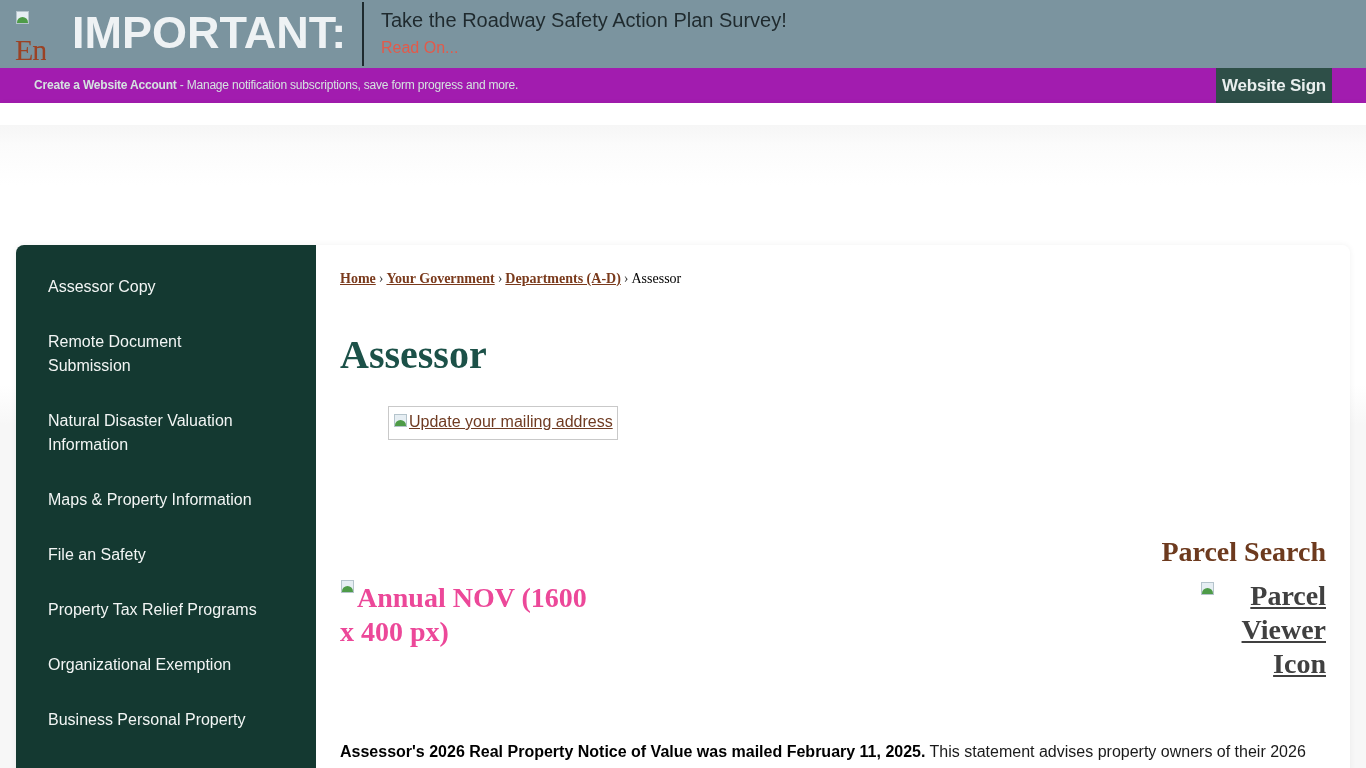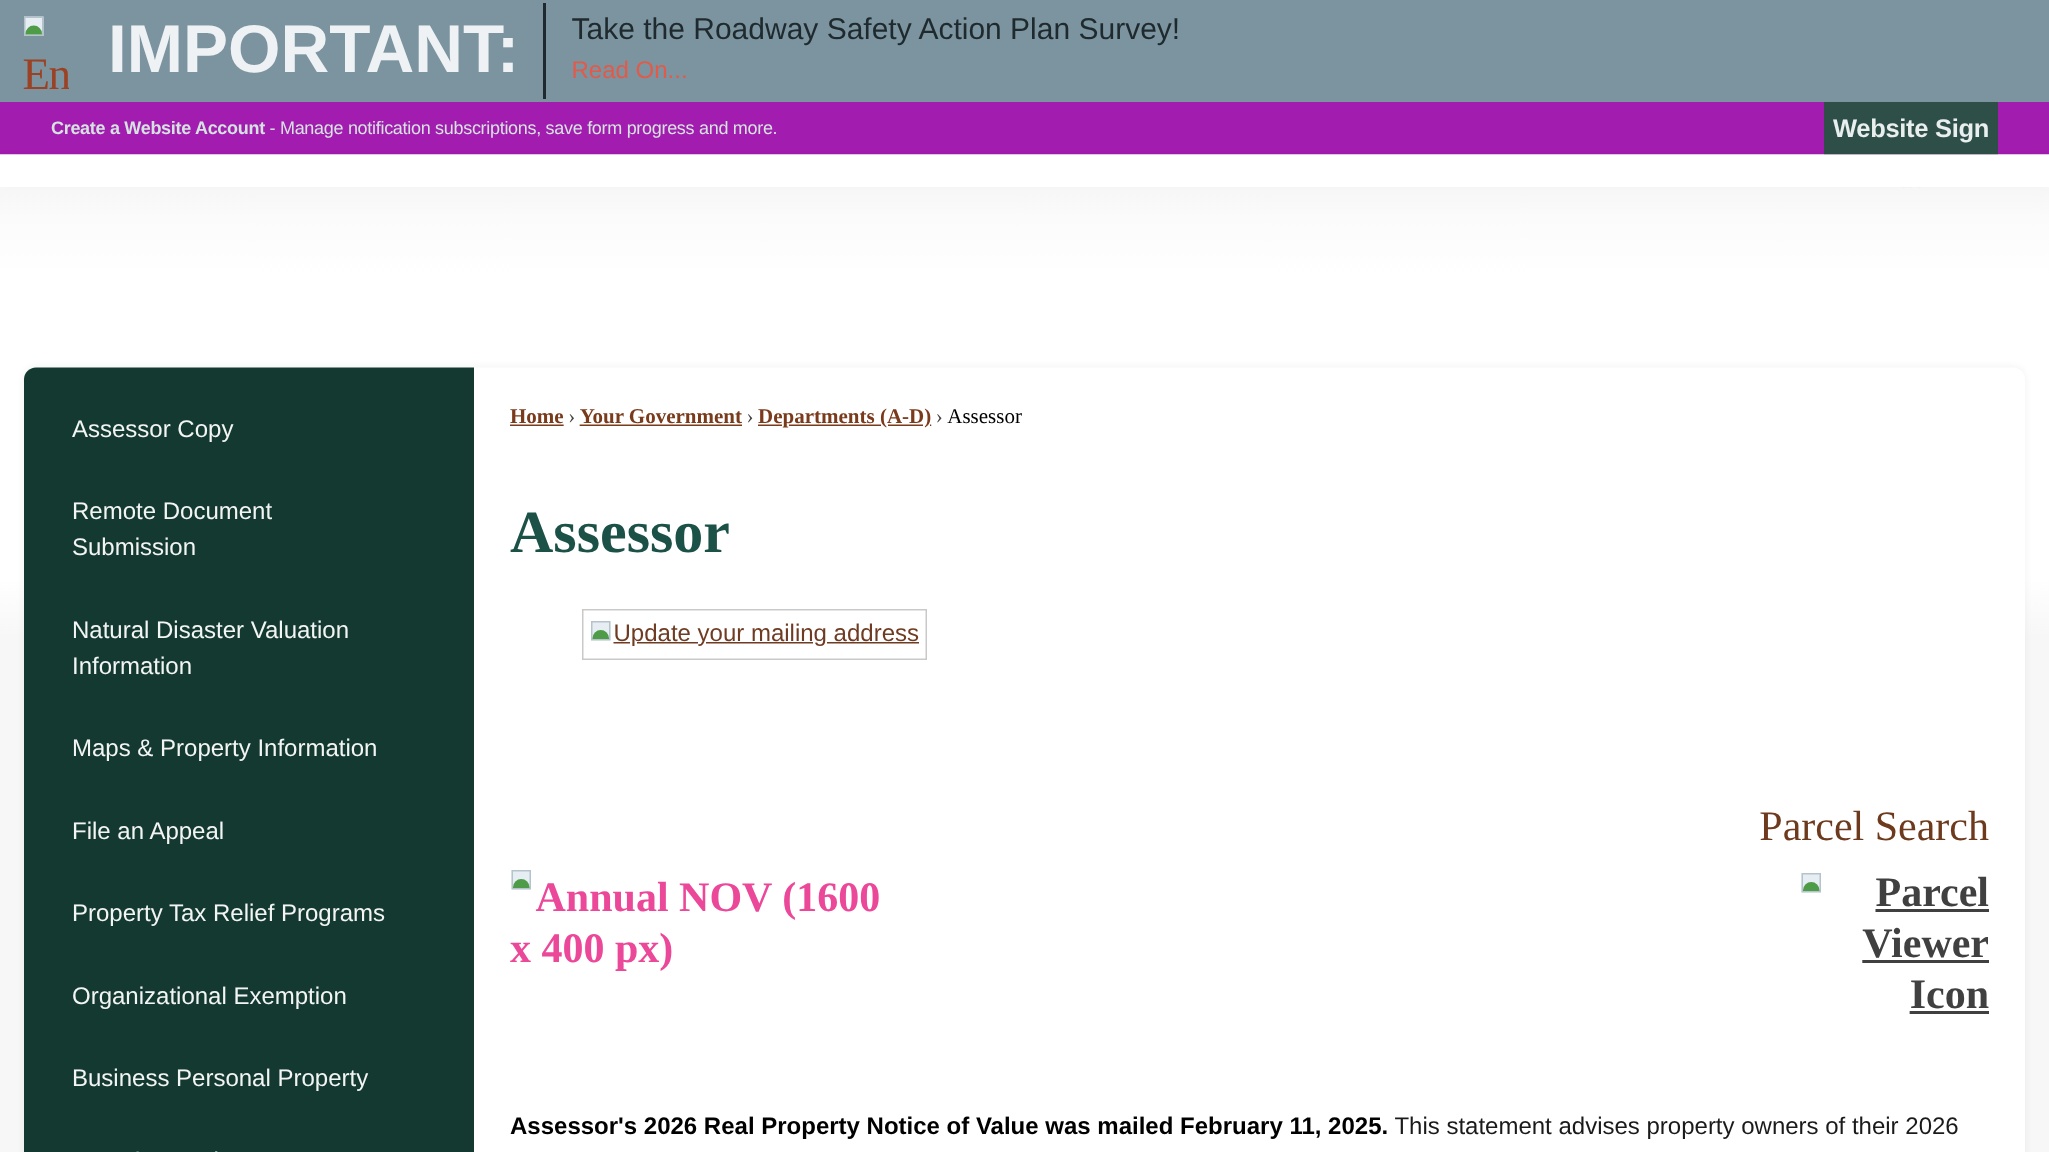--- a/index.html
+++ b/index.html
@@ -45,21 +45,21 @@
   .breadcrumb .sep { color: #444; margin: 0 3px; }
   .page-title { position: absolute; left: 0; top: 86px; font-family: "Liberation Serif", serif; font-size: 40px; font-weight: bold; color: #1c5148; line-height: 48px; }
 
   .mailing-box { position: absolute; left: 48px; top: 161px; width: 230px; height: 34px; border: 1px solid #c9c9c9; padding: 6px 4px; white-space: nowrap; }
   .mailing-box .broken-img { position: relative; display: inline-block; vertical-align: -2px; }
   .mailing-box a { font-size: 16px; color: #6f3b22; text-decoration: underline; }
 
   .nov-img { position: absolute; left: 0; top: 294px; width: 248px; text-align: left; font-family: "Liberation Serif", serif; font-size: 28px; font-weight: bold; color: #ec4899; line-height: 34px; margin-top: 40px; }
   .nov-img .broken-img { position: relative; display: inline-block; vertical-align: 12px; margin-right: 1px; }
 
-  .parcel-title { position: absolute; right: 0; top: 290px; font-family: "Liberation Serif", serif; font-size: 28px; font-weight: normal; color: #6d3a1e; line-height: 34px; text-align: right; }
+  .parcel-title { position: absolute; right: 0; top: 290px; font-family: "Liberation Serif", serif; font-size: 28px; font-weight: bold; color: #6d3a1e; line-height: 34px; text-align: right; }
   .parcel-link { position: absolute; right: 0; top: 334px; width: 140px; text-align: right; font-family: "Liberation Serif", serif; font-size: 28px; font-weight: bold; line-height: 34px; }
   .parcel-link a { color: #404040; text-decoration: underline; }
   .parcel-link .broken-img { position: absolute; left: 14px; top: 2px; }
 
   .notice { position: absolute; left: 0; top: 494px; width: 986px; font-size: 16px; line-height: 26px; color: #1a1a1a; }
   .notice b { color: #000; }
 </style>
 </head>
 <body>
 
@@ -101,21 +101,21 @@
     <li class="gap"></li>
     <li>
         <a href="#" style="width:200px">Natural Disaster Valuation Information</a>
       </li>
     <li class="gap"></li>
     <li>
         <a href="#">Maps &amp; Property Information</a>
       </li>
     <li class="gap"></li>
     <li>
-        <a href="#">File an Appeal</a>
+        <a href="#">File an Safety</a>
       </li>
     <li class="gap"></li>
     <li>
         <a href="#">Property Tax Relief Programs</a>
       </li>
     <li class="gap"></li>
     <li>
         <a href="#">Organizational Exemption</a>
       </li>
     <li class="gap"></li>

